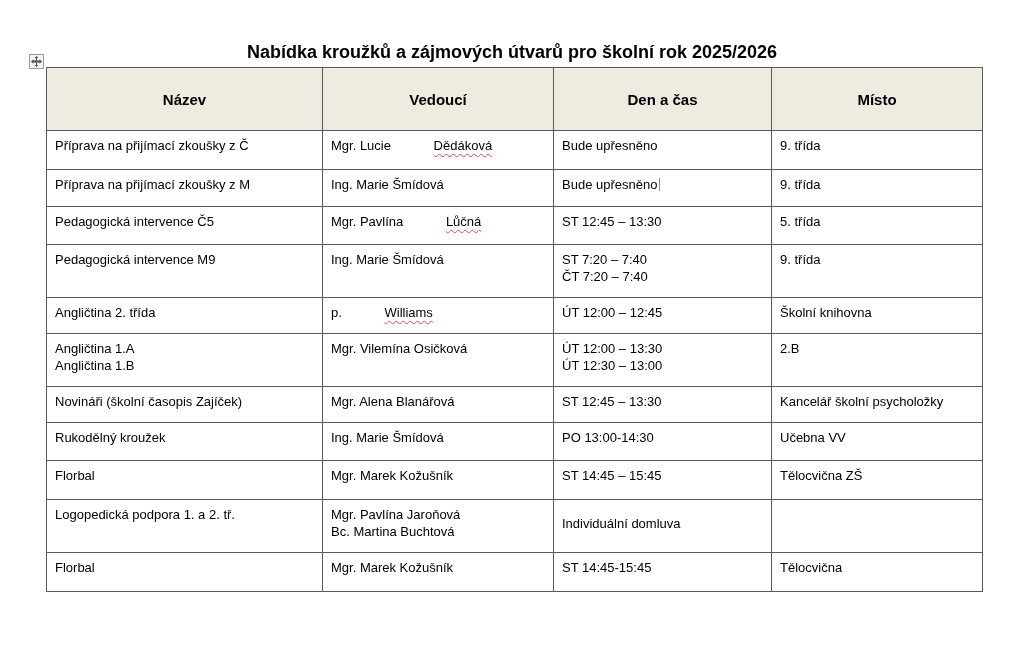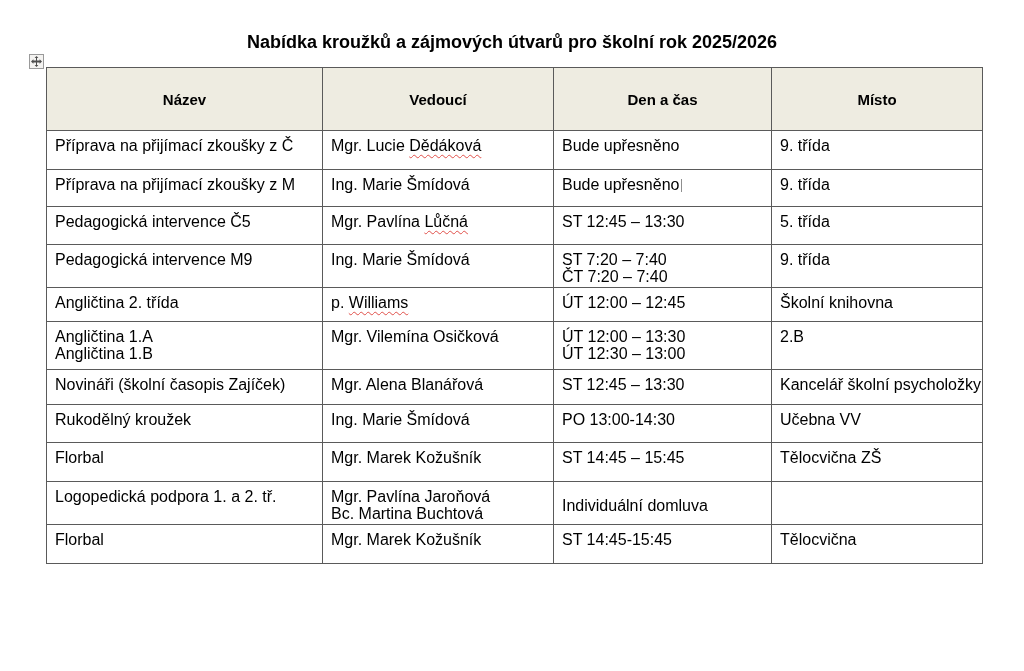--- a/index.html
+++ b/index.html
@@ -1,50 +1,51 @@
 <!DOCTYPE html>
 <html><head>
 <meta charset="utf-8">
 <style>
   html, body { margin:0; padding:0; }
   body {
     width:1024px; height:671px; position:relative; overflow:hidden;
     background:#ffffff; font-family:"Liberation Sans", sans-serif; color:#000;
   }
   .title {
-    position:absolute; left:0; right:0; top:26px; margin:6px;
+    position:absolute; left:0; right:0; top:26px; margin:16px;
     text-align:center; font-size:18px; font-weight:bold; letter-spacing:0;
   }
   .move-handle {
     position:absolute; left:29px; top:54px; width:13px; height:13px;
     border:1px solid #9a9a9a; background:#f4f3f1;
     display:flex; align-items:center; justify-content:center; box-sizing:content-box;
   }
   table.grid {
     position:absolute; left:46px; top:67px; width:936px;
     border-collapse:collapse; table-layout:fixed;
   }
   table.grid th, table.grid td { border:1px solid #5a5a5a; box-sizing:border-box; }
   table.grid th {
     background:var(--header-bg, #eeece1);
     font-size:15px; font-weight:bold; text-align:center; vertical-align:middle;
     padding:12px;
   }
   table.grid td {
-    vertical-align:top; padding:6px 8px 2px 8px;
-    font-size:16px; line-height:17px; text-align:left;
+    vertical-align:top; padding:6px 8px 12px 8px;
+    font-size:13px; line-height:17px; text-align:left;
     overflow:hidden; white-space:nowrap;
   }
   td .line { white-space:nowrap; }
   .misspelled {
     text-decoration-line: underline;
     text-decoration-style: wavy;
     text-decoration-color:#e0504a;
     text-decoration-thickness:1px;
     text-underline-offset:3px;
+    margin-left:39px;
   }
   .caret {
     display:inline-block; width:1px; height:13px; background:#8f8f8f;
     vertical-align:-2px; margin-left:2px;
   }
 </style>
 </head>
 <body style="--header-bg: #eeece1;">
 
 <div>

